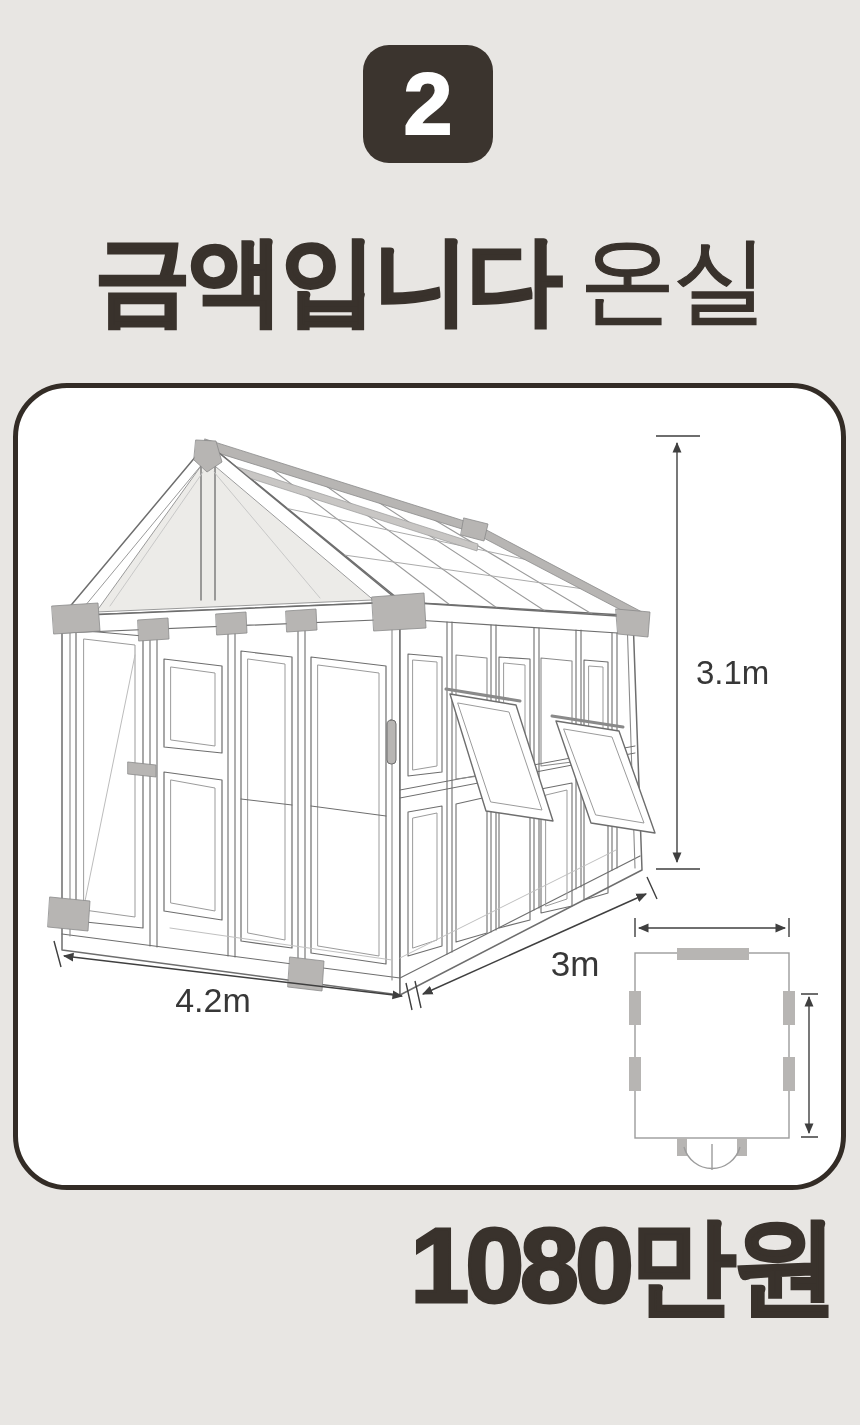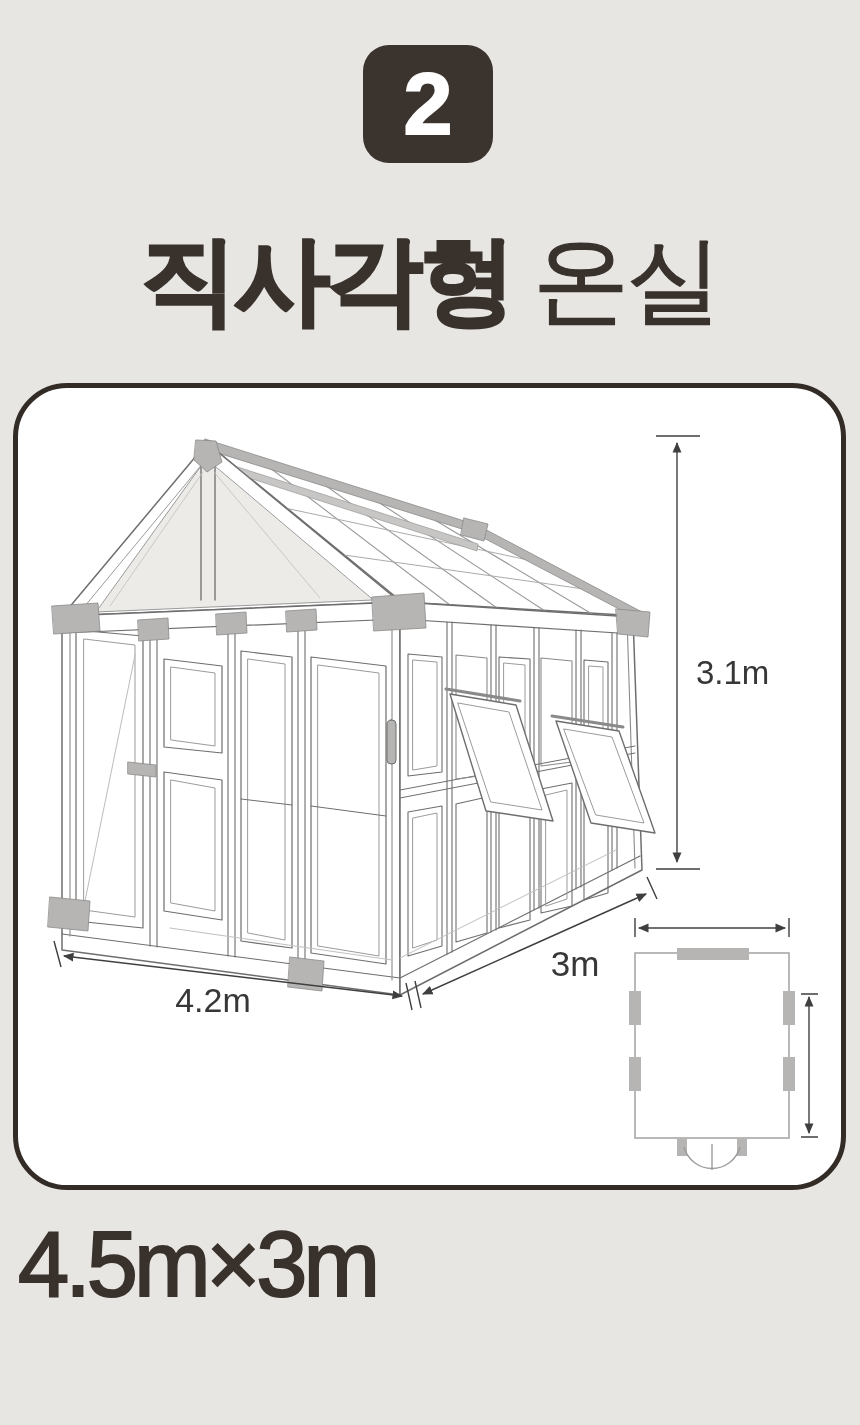--- a/index.html
+++ b/index.html
@@ -52,21 +52,21 @@
 </style>
 </head>
 <body>
 
 <div class="page">
 
   <div class="badge">
     <span>2</span>
   </div>
 
-  <h1 class="title"><span class="t-bold">직사각형</span><span class="t-light">온실</span></h1>
+  <h1 class="title"><span class="t-bold">금액입니다</span><span class="t-light">온실</span></h1>
 
   <div class="card"></div>
 
   <svg class="diagram-svg" viewBox="13 383 833 807" xmlns="http://www.w3.org/2000/svg">
     <defs>
       <marker id="arw" viewBox="0 0 10 10" refX="8.5" refY="5" markerWidth="8" markerHeight="8" orient="auto-start-reverse">
         <path d="M0 1 L9.5 5 L0 9 Z" fill="#3f3f3f"></path>
       </marker>
     </defs>
 
@@ -185,15 +185,15 @@
       </g>
       <path d="M684 1147 A 29 29 0 0 0 740 1147 M712 1144 L712 1170"></path>
       <g stroke="#3f3f3f">
         <path d="M635 918 L635 937 M789 918 L789 937 M801 994 L818 994 M801 1137 L818 1137"></path>
         <line x1="639" y1="928" x2="785" y2="928" marker-start="url(#arw)" marker-end="url(#arw)"></line>
         <line x1="809" y1="997" x2="809" y2="1133" marker-start="url(#arw)" marker-end="url(#arw)"></line>
       </g>
     </g>
   </svg>
 
-  <div class="size-text">4.5m×3m</div>
+  <div class="price-text">1080만원</div>
 
 </div>
 
 </body></html>

